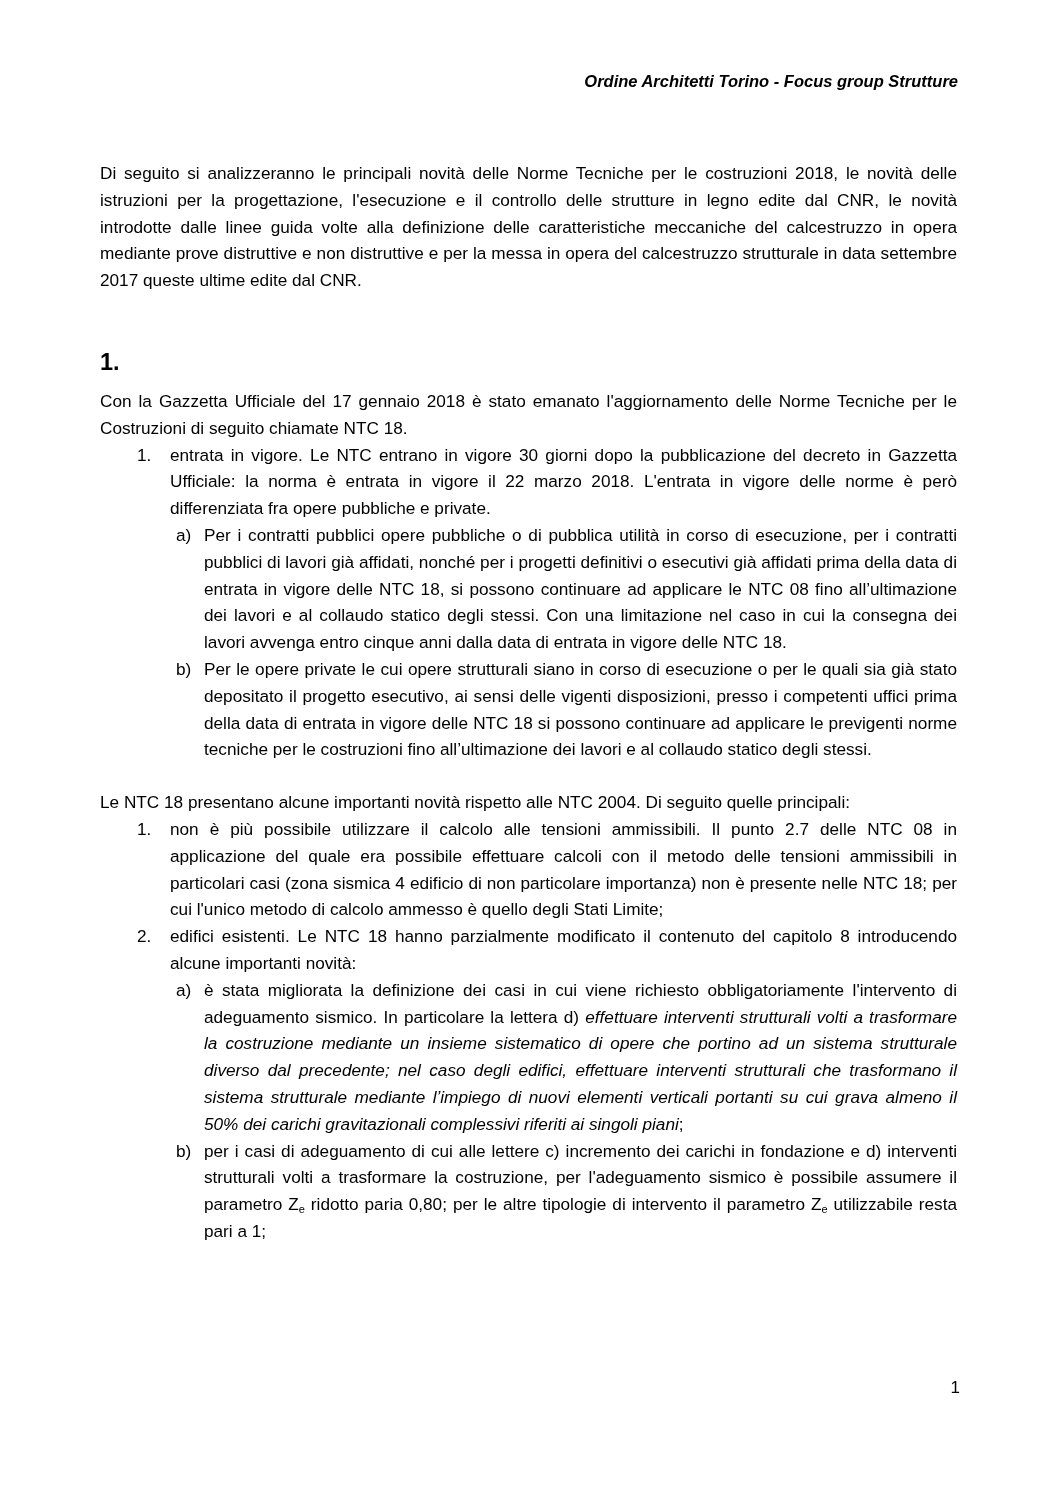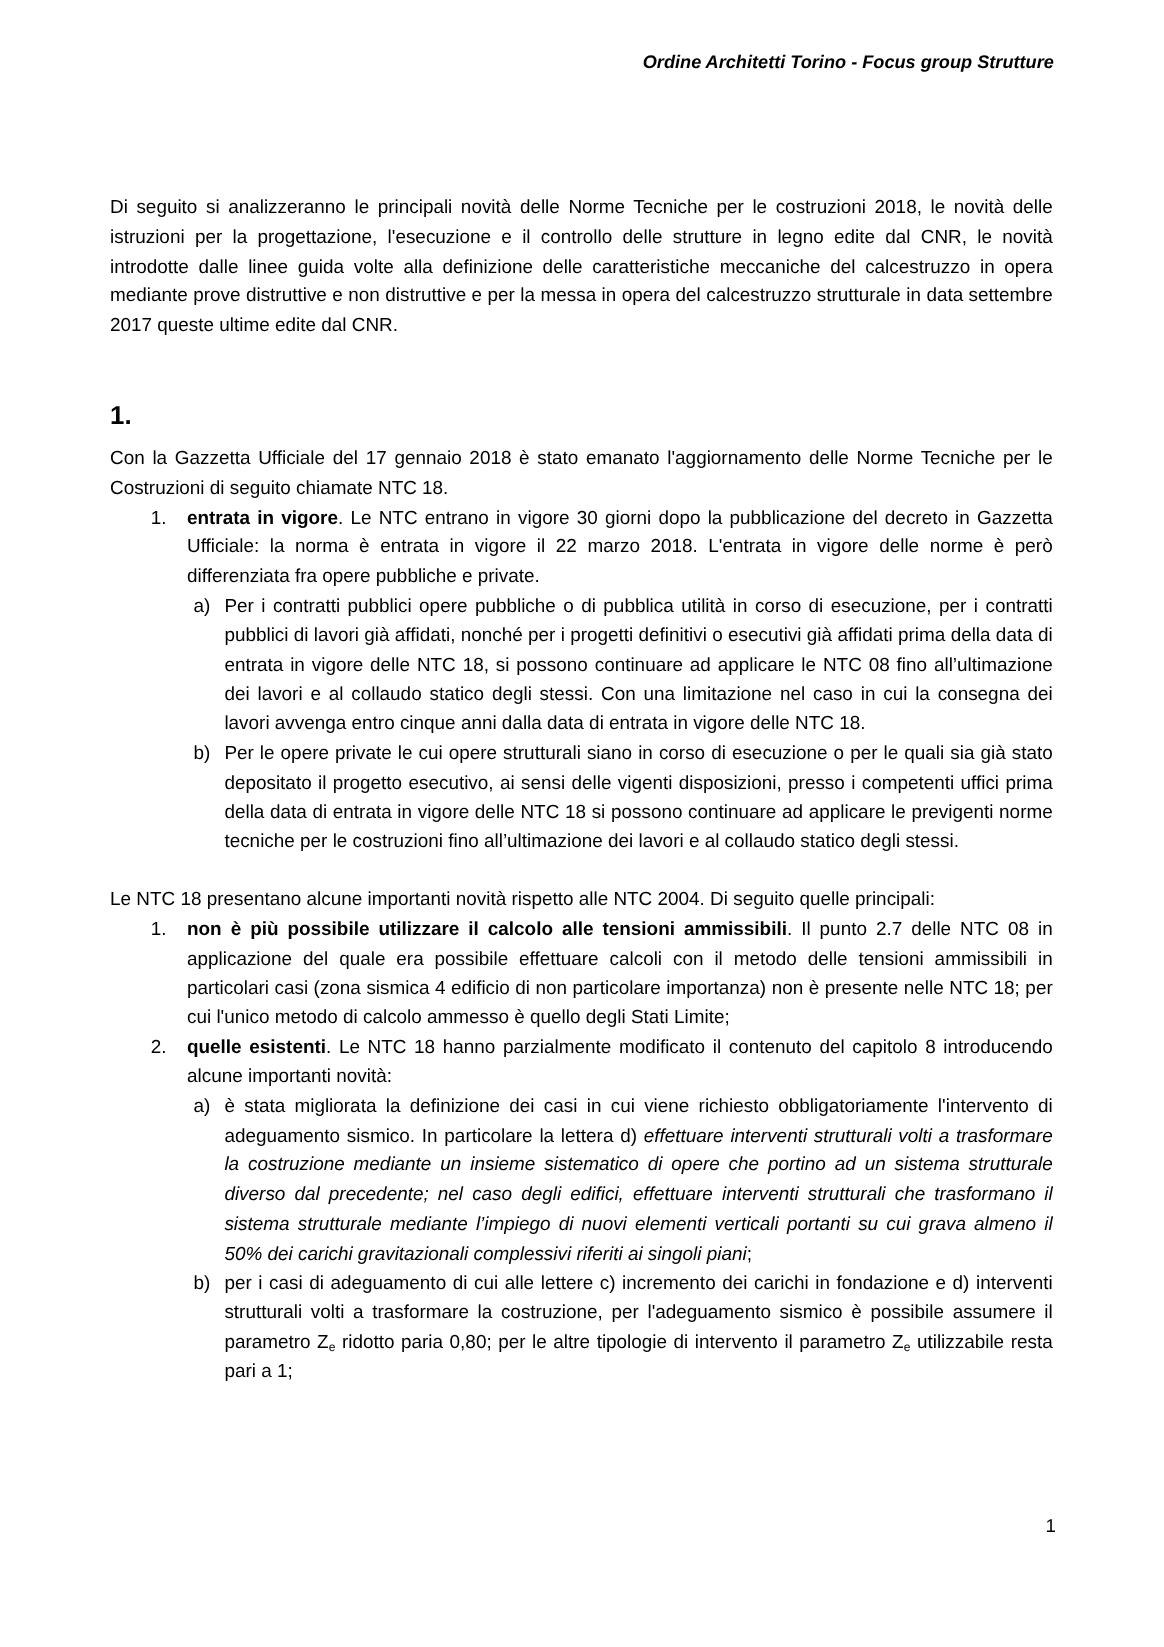--- a/index.html
+++ b/index.html
@@ -2,44 +2,44 @@
 <html><head>
   <meta charset="utf-8">
   <style>
     html, body { margin: 0; padding: 0; background: #ffffff; }
     body {
       width: 1058px; height: 1497px; position: relative; overflow: hidden;
       font-family: "Liberation Sans", "DejaVu Sans", sans-serif;
       color: #000000;
     }
     .header {
-      position: absolute; right: 100px; top: 48px;
+      position: absolute; right: 100px; top: 72px;
       font-size: 16.5px; font-weight: bold; font-style: italic;
       letter-spacing: 0;
     }
     .content {
-      position: absolute; left: 100px; top: 175px; width: 857px;
+      position: absolute; left: 100px; top: 160px; width: 857px;
       font-size: 17.2px; line-height: 26.8px;
     }
     p { margin: 0; text-align: justify; text-align-last: left; }
     .intro { }
     h1 {
       margin: 52px 0 10px 0; font-size: 23.5px; font-weight: bold;
       line-height: 32px; display: flex;
     }
     h1 .num { width: 34px; flex: none; }
     ol { list-style: none; margin: 0; padding: 0; }
     .l1 { display: flex; padding-left: 37px; }
     .l1 > .marker { width: 33px; flex: none; }
     .l1 > .body { flex: 1; }
     .l2 { display: flex; padding-left: 6px; }
     .l2 > .marker { width: 28px; flex: none; }
     .l2 > .body { flex: 1; }
     .gap { height: 26px; }
-    b { font-weight: bold; }
+    b { font-weight: normal; }
     i { }
     sub { font-size: 11px; vertical-align: -3px; line-height: 0; }
     .page-num {
       position: absolute; right: 98px; top: 1378px;
       font-size: 17px;
     }
   </style>
 </head>
 <body>
 
@@ -78,21 +78,21 @@
   <p>Le NTC 18 presentano alcune importanti novità rispetto alle NTC 2004. Di seguito quelle principali:</p>
 
   <ol>
     <li class="l1">
       <span class="marker">1.</span>
       <p class="body"><b>non è più possibile utilizzare il calcolo alle tensioni ammissibili</b><span>. Il punto 2.7 delle NTC 08 in applicazione del quale era possibile effettuare calcoli con il metodo delle tensioni ammissibili in particolari casi (zona sismica 4 edificio di non particolare importanza) non è presente nelle NTC 18; per cui l'unico metodo di calcolo ammesso è quello degli Stati Limite;</span></p>
     </li>
     <li class="l1">
       <span class="marker">2.</span>
       <div class="body">
-        <p><b>quelle esistenti</b><span>. Le NTC 18 hanno parzialmente modificato il contenuto del capitolo 8 introducendo alcune importanti novità:</span></p>
+        <p><b>edifici esistenti</b><span>. Le NTC 18 hanno parzialmente modificato il contenuto del capitolo 8 introducendo alcune importanti novità:</span></p>
         <ol>
           <li class="l2">
             <span class="marker">a)</span>
             <p class="body"><span>è stata migliorata la definizione dei casi in cui viene richiesto obbligatoriamente l'intervento di adeguamento sismico. In particolare la lettera d) </span><i>effettuare interventi strutturali volti a trasformare la costruzione mediante un insieme sistematico di opere che portino ad un sistema strutturale diverso dal precedente; nel caso degli edifici, effettuare interventi strutturali che trasformano il sistema strutturale mediante l’impiego di nuovi elementi verticali portanti su cui grava almeno il 50% dei carichi gravitazionali complessivi riferiti ai singoli piani</i><span>;</span></p>
           </li>
           <li class="l2">
             <span class="marker">b)</span>
             <p class="body"><span>per i casi di adeguamento di cui alle lettere c) incremento dei carichi in fondazione e d) interventi strutturali volti a trasformare la costruzione, per l'adeguamento sismico è possibile assumere il parametro </span><span><span>Z</span><sub>e</sub></span><span> ridotto paria 0,80; per le altre tipologie di intervento il parametro </span><span><span>Z</span><sub>e</sub></span><span> utilizzabile resta pari a 1;</span></p>
           </li>
         </ol>

